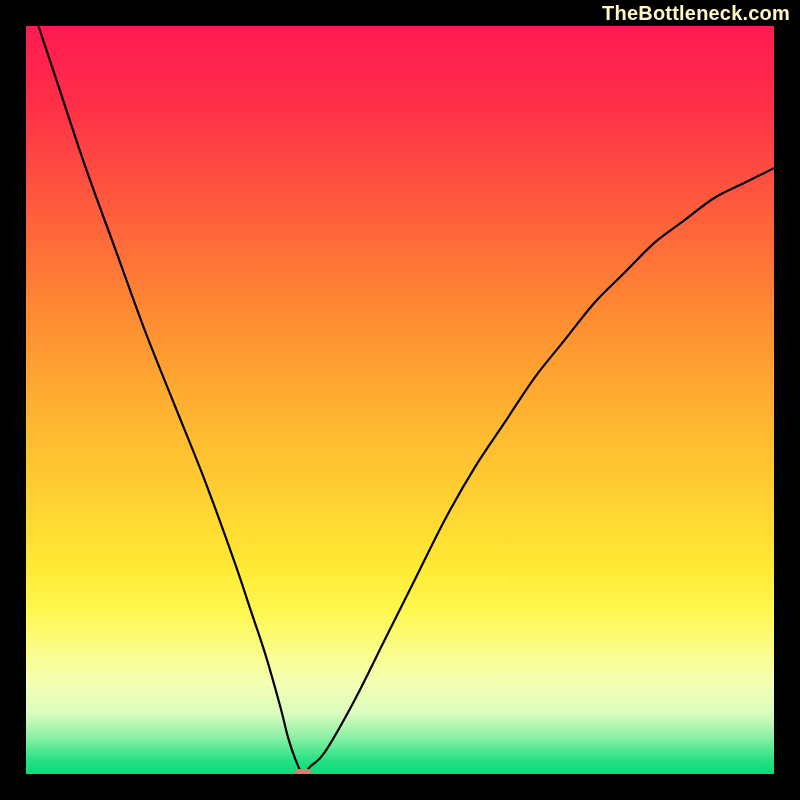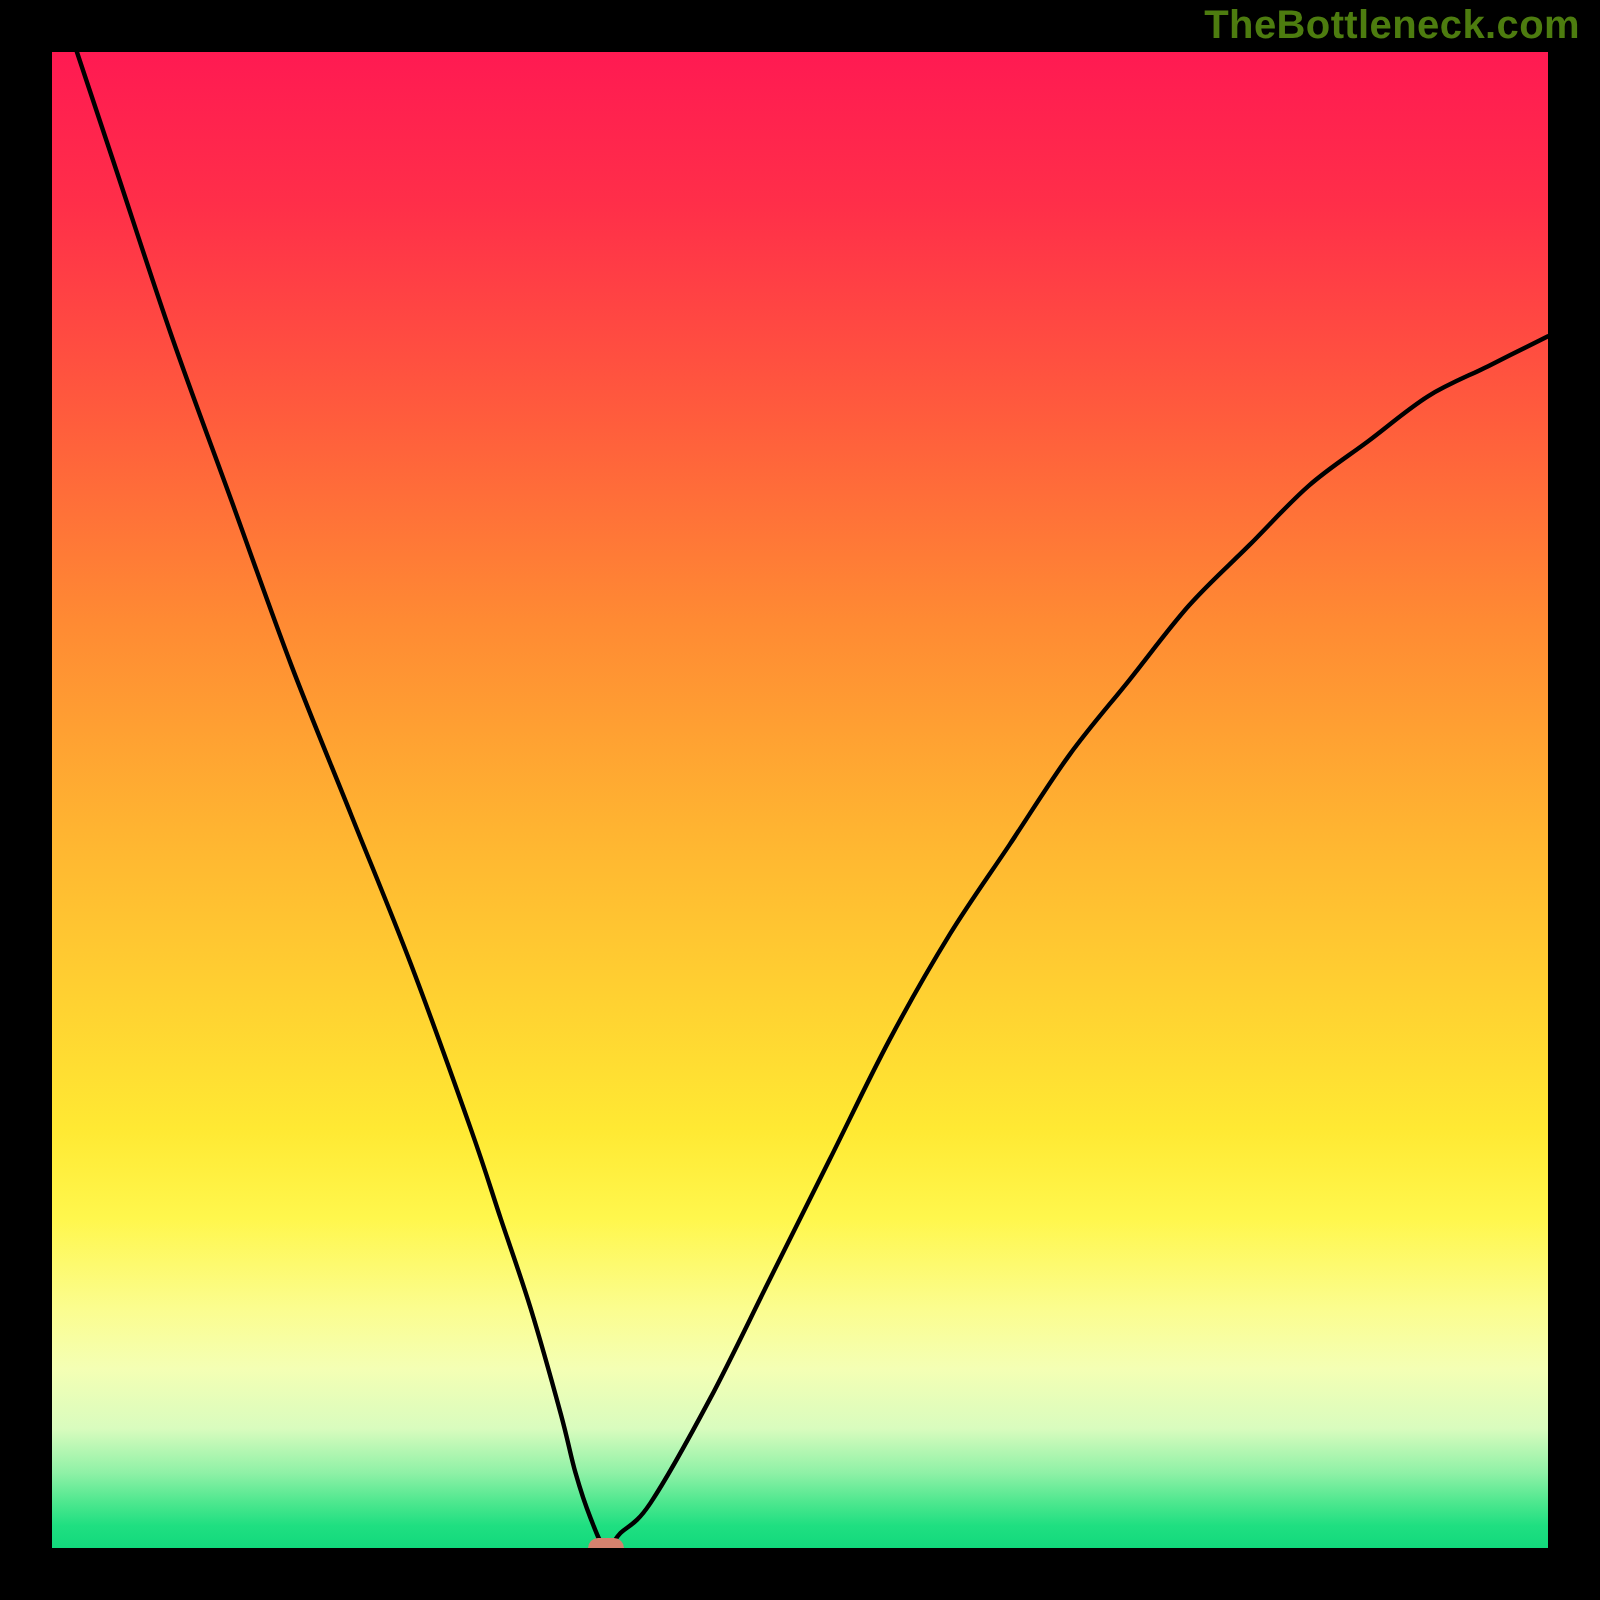--- a/index.html
+++ b/index.html
@@ -61,21 +61,21 @@
     background: #d4826e;
     border-radius: 5px;
   }
   .watermark {
     position: absolute;
     top: 2px;
     right: 10px;
     font-family: Arial, Helvetica, sans-serif;
     font-size: 20px;
     font-weight: 600;
-    color: #4d7c0f;
+    color: #fef9c3;
     letter-spacing: 0.2px;
   }
 </style>
 </head>
 <body>
 
 <div class="frame">
 
   <div class="plot-region">
     <div class="gradient"></div>

